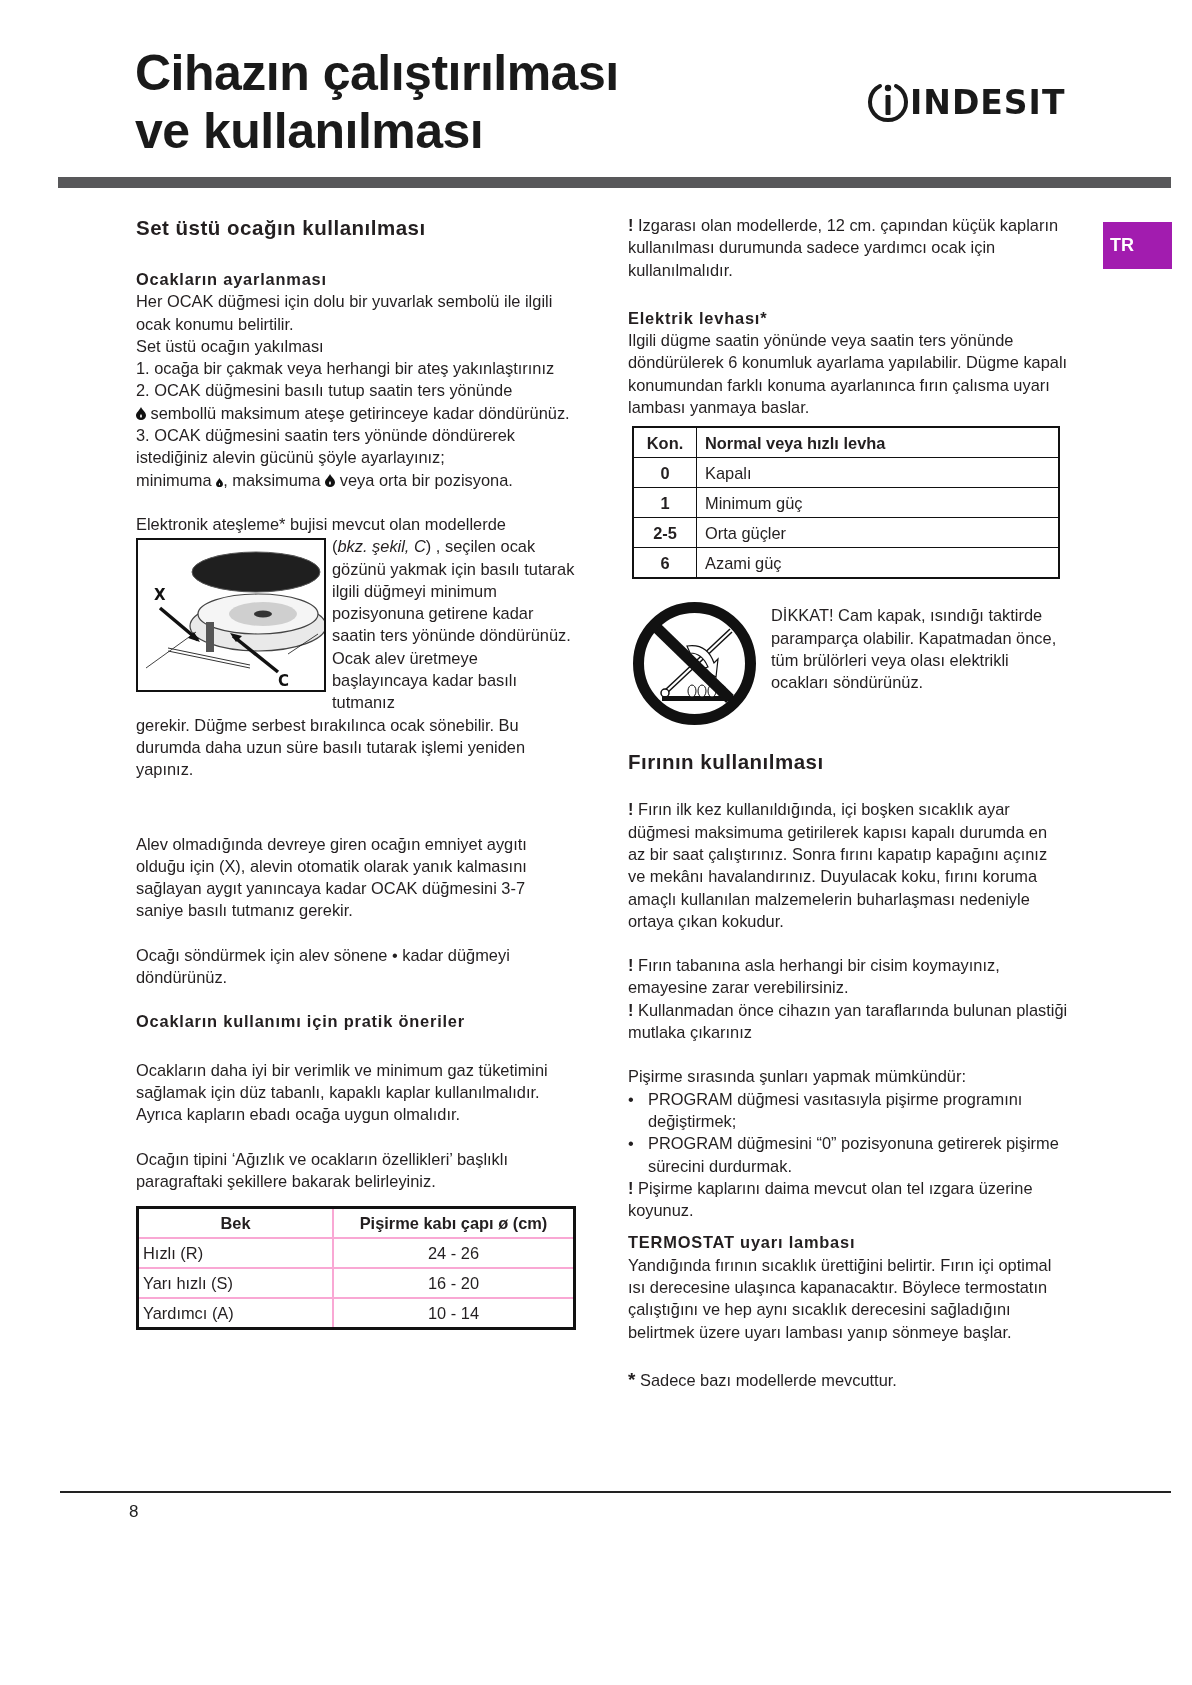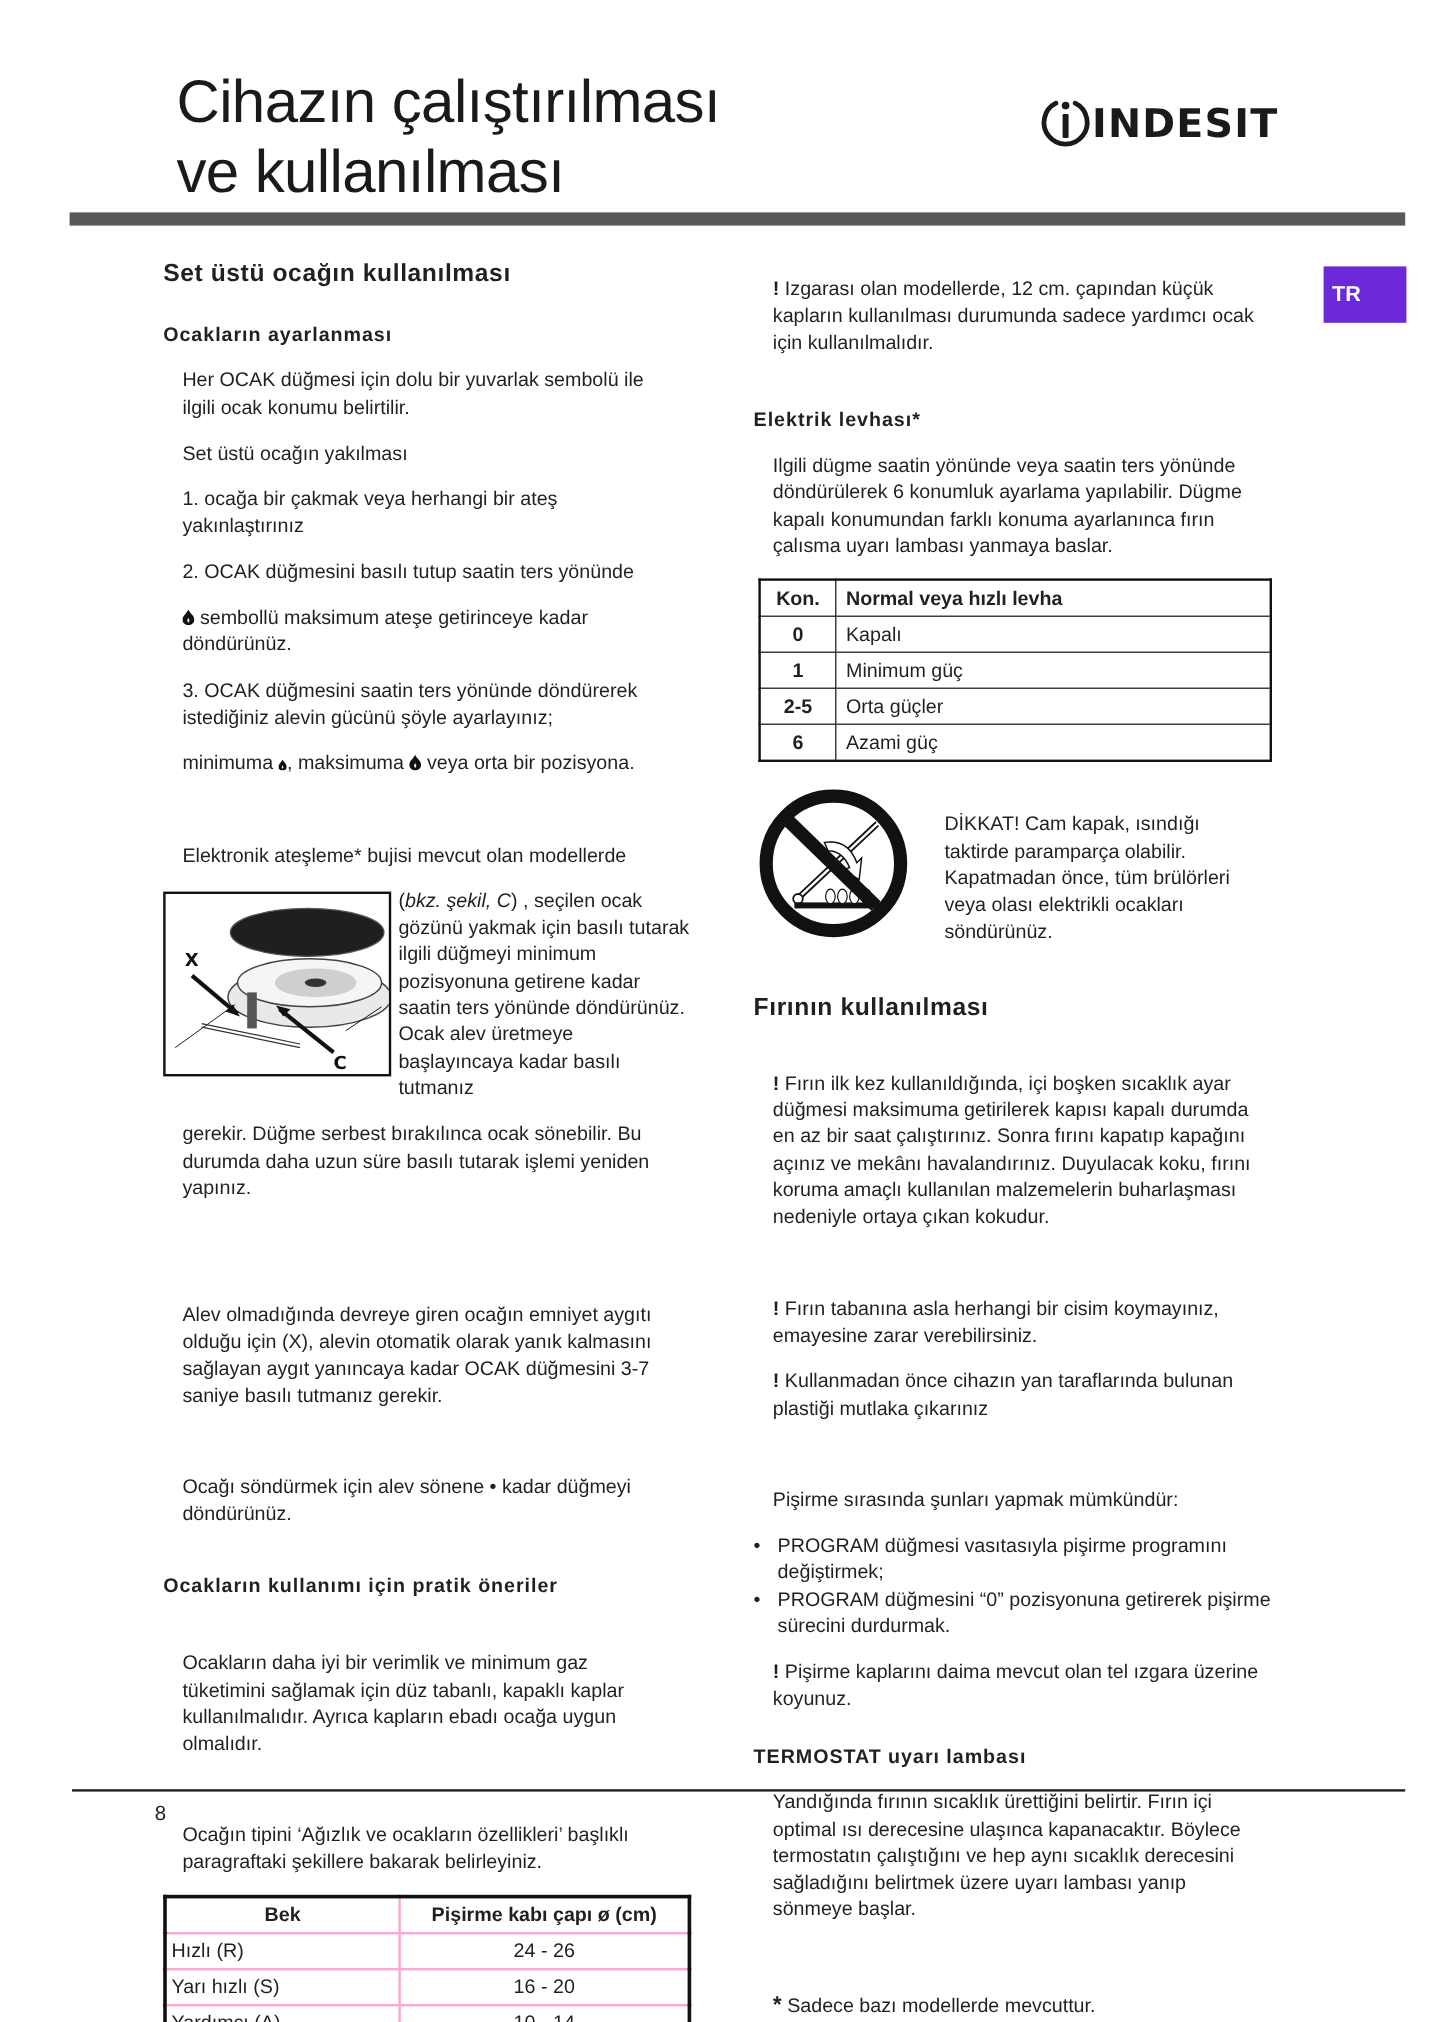--- a/index.html
+++ b/index.html
@@ -1,30 +1,30 @@
 <!DOCTYPE html>
 <html><head>
 <meta charset="utf-8">
 <style>
   html, body { margin: 0; padding: 0; background: #ffffff; }
   body { width: 1192px; height: 1685px; position: relative; overflow: hidden;
          font-family: "Liberation Sans", sans-serif; color: #231f20; }
-  .title { position: absolute; left: 135px; top: 44px; font-size: 50px; font-weight: normal;
-           line-height: 58px; letter-spacing: -0.5px; color: #1a1a1a; margin: 12px; }
+  .title { position: absolute; left: 135px; top: 44px; font-size: 50px; font-weight: bold;
+           line-height: 58px; letter-spacing: -0.5px; color: #1a1a1a; margin: 0; }
   .logo { position: absolute; left: 866px; top: 80px; display: flex; align-items: center; }
   .logo-word { font-size: 33px; font-weight: bold; letter-spacing: 1px; color: #1a1a1a;
                margin-left: 0; font-family: "DejaVu Sans", sans-serif; }
   .top-bar { position: absolute; left: 58px; top: 177px; width: 1113px; height: 11px; background: #58585a; }
   .lang-tab { position: absolute; left: 1103px; top: 222px; width: 69px; height: 47px;
-              background: #6d28d9; color: #ffffff; font-weight: bold; font-size: 18px;
+              background: #a21caf; color: #ffffff; font-weight: bold; font-size: 18px;
               line-height: 47px; padding-left: 7px; box-sizing: border-box; }
   .col { position: absolute; font-size: 16.4px; line-height: 22.3px; }
   .col-left { left: 136px; top: 214px; width: 440px; }
   .col-right { left: 628px; top: 214px; width: 440px; }
-  p { margin: 16px; }
+  p { margin: 0; }
   .h2 { font-size: 20.5px; font-weight: bold; letter-spacing: 0.5px; margin: 0; line-height: 28px; }
   .h3 { font-size: 16.4px; font-weight: bold; letter-spacing: 0.8px; margin: 0; }
   .gap-s { height: 22px; }
   .gap-m { height: 26px; }
   .bang { font-weight: bold; }
   .flame { display: inline-block; width: 10px; height: 13px; vertical-align: -1px; }
   .flame.small { width: 7px; height: 9px; }
   .figure-wrap { display: flex; }
   .figure { width: 190px; height: 154px; border: 2px solid #111; box-sizing: border-box;
             flex: 0 0 auto; margin-right: 6px; margin-top: 3px; }

